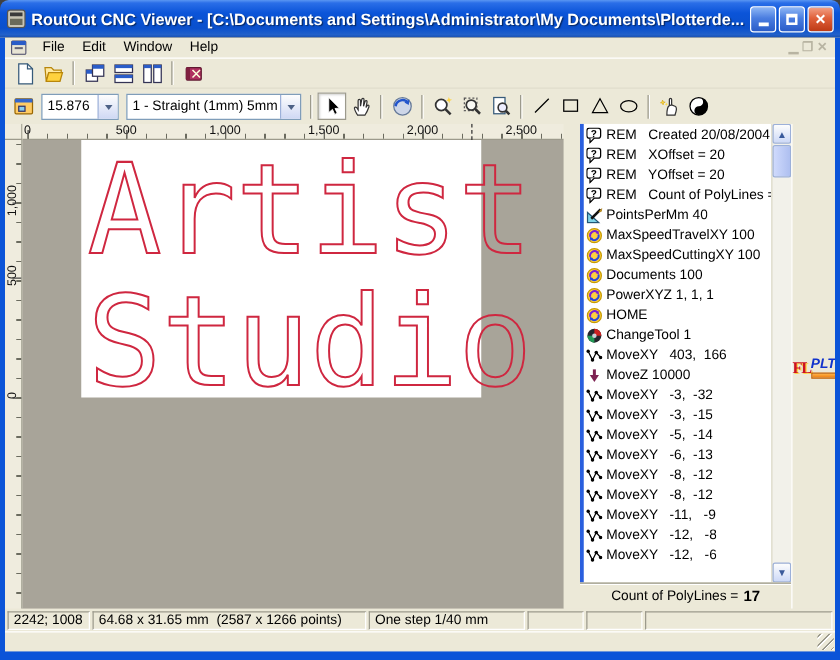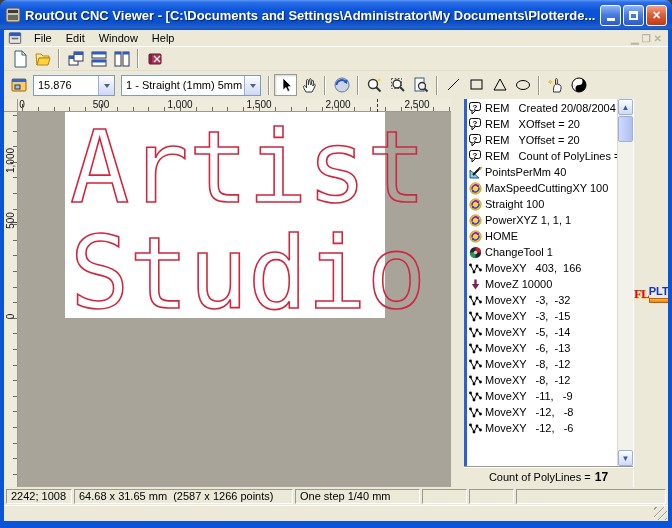--- a/index.html
+++ b/index.html
@@ -40,21 +40,21 @@
   
   .toolbar1 { height:24px; display:flex; align-items:center; padding-left:4px; border-bottom:1px solid #e0ddcc; }
   .toolbar2 { height:28px; display:flex; align-items:center; padding-left:3px; }
   .tbtn { width:23px; height:22px; display:flex; align-items:center; justify-content:center; border:1px solid transparent; }
   .tbtn.pressed { background:#fff; border:1px solid #9c9a8c; box-shadow:inset 1px 1px 2px rgba(0,0,0,.18); }
   .tsep { width:2px; height:19px; border-left:1px solid #9c9a8c; border-right:1px solid #fff; margin:0 4px; }
   .combo { height:21px; background:#fff; border:1px solid #7F9DB9; display:flex; align-items:center; font-size:11px; margin:0 3px; }
   .combo .cval { padding-left:4px; white-space:nowrap; overflow:hidden; flex:1; }
   .combo .cbtn { width:16px; height:100%; flex:0 0 auto; background:linear-gradient(180deg,#fdfdfd,#cfd8f4); border-left:1px solid #9cb0d9; display:flex; align-items:center; justify-content:center; }
   .arr-dn { width:0; height:0; border:3.5px solid transparent; border-top:4.5px solid #4d6185; margin-top:4px; }
-  .combo-scale { width:82px; }
+  .combo-scale { width:62px; }
   .combo-tool { width:140px; }
 
   
   .workspace { position:relative; height:388px; width:664px; overflow:hidden; }
   .ruler-corner { position:absolute; left:0; top:0; width:14px; height:13px; background:#efecde; border-right:1px solid #9c9a8c; border-bottom:1px solid #9c9a8c; }
   .ruler-top { position:absolute; left:14px; top:0; width:433px; height:13px; background:#efecde; border-bottom:1px solid #9c9a8c; }
   .ruler-top::after { content:""; position:absolute; left:4px; right:0; bottom:0; height:4px;
     background:repeating-linear-gradient(90deg,#6b6b5f 0 1px,transparent 1px 15.8px); }
   .hlab { position:absolute; top:0; font-size:10px; color:#111; transform:translateX(-50%); }
   .htick { position:absolute; bottom:0; width:1px; height:7px; background:#444; }
@@ -85,21 +85,21 @@
   .count-panel { position:absolute; left:460px; top:367px; width:169px; height:21px; background:#ECE9D8;
     border-top:1px solid #9c9a8c; box-shadow:inset 0 1px 0 #fff; font-size:11px; display:flex; align-items:center; justify-content:center; gap:4px; }
   .count-panel b { font-size:12px; }
 
   .side-toolbar { position:absolute; left:629px; top:0; width:35px; height:388px; background:#ECE9D8; border-left:1px solid #fff;
     display:flex; flex-direction:row; align-items:center; padding-top:4px; }
   .side-btn { width:26px; height:26px; display:flex; align-items:center; justify-content:center; margin-bottom:3px; }
   .hsep { width:22px; height:2px; border-top:1px solid #9c9a8c; border-bottom:1px solid #fff; margin:3px 0; }
   .fl-text { color:#cc1122; font-weight:bold; font-size:13px; font-family:"Liberation Serif",serif; letter-spacing:-1px; text-shadow:1px 1px 0 #ffd23e; }
   .plt-wrap { display:flex; flex-direction:column; align-items:center; }
-  .plt-text { color:#1133cc; font-weight:bold; font-size:11px; letter-spacing:0; }
+  .plt-text { color:#1133cc; font-weight:bold; font-size:11px; letter-spacing:0;font-style:italic; }
   .plt-bar { width:20px; height:5px; background:linear-gradient(180deg,#ffb347,#f08010); border:1px solid #c06000; margin-top:1px; }
   .scissors { font-size:15px; color:#9a9a8e; transform:rotate(-90deg); }
 
   
   .statusbar1 { height:18px; display:flex; align-items:center; gap:2px; padding:1px 2px; background:#ECE9D8; }
   .spanel { height:15px; border:1px solid; border-color:#9c9a8c #fff #fff #9c9a8c; font-size:11px; padding:0 4px; white-space:pre; overflow:hidden; display:flex; align-items:center; }
   .statusbar2 { height:16px; background:#ECE9D8; border-top:1px solid #fff; position:relative; }
   .grip { position:absolute; right:1px; bottom:1px; width:13px; height:13px;
     background:repeating-linear-gradient(315deg, #fff 0 1px, #9c9a8c 1px 2px, transparent 2px 5px); }
 </style>
@@ -376,31 +376,41 @@
     <span class="li-text">PointsPerMm 40</span>
   </div>
             <div class="cmd-row">
     <span class="li-icon"><svg viewBox="0 0 13 13">
                   <circle cx="6.5" cy="6.5" r="5.6" fill="#ffd23e" stroke="#c79a00"></circle>
                   <path d="M3.2 7.5 A3.6 3.6 0 0 1 9 3.8" fill="none" stroke="#7a1fd4" stroke-width="1.5"></path>
                   <path d="M9.8 5.5 A3.6 3.6 0 0 1 4 9.2" fill="none" stroke="#2a46e0" stroke-width="1.5"></path>
                   <path d="M9.8 2.5 L10.2 5.6 L7.4 4.4 Z" fill="#7a1fd4"></path>
                   <path d="M3.2 10.5 L2.8 7.4 L5.6 8.6 Z" fill="#2a46e0"></path>
                 </svg></span>
-    <span class="li-text">MaxSpeedCuttingXY 100</span>
+    <span class="li-text">MaxSpeedTravelXY 100</span>
   </div>
             <div class="cmd-row">
     <span class="li-icon"><svg viewBox="0 0 13 13">
                   <circle cx="6.5" cy="6.5" r="5.6" fill="#ffd23e" stroke="#c79a00"></circle>
                   <path d="M3.2 7.5 A3.6 3.6 0 0 1 9 3.8" fill="none" stroke="#7a1fd4" stroke-width="1.5"></path>
                   <path d="M9.8 5.5 A3.6 3.6 0 0 1 4 9.2" fill="none" stroke="#2a46e0" stroke-width="1.5"></path>
                   <path d="M9.8 2.5 L10.2 5.6 L7.4 4.4 Z" fill="#7a1fd4"></path>
                   <path d="M3.2 10.5 L2.8 7.4 L5.6 8.6 Z" fill="#2a46e0"></path>
                 </svg></span>
-    <span class="li-text">Straight 100</span>
+    <span class="li-text">MaxSpeedCuttingXY 100</span>
+  </div>
+            <div class="cmd-row">
+    <span class="li-icon"><svg viewBox="0 0 13 13">
+                  <circle cx="6.5" cy="6.5" r="5.6" fill="#ffd23e" stroke="#c79a00"></circle>
+                  <path d="M3.2 7.5 A3.6 3.6 0 0 1 9 3.8" fill="none" stroke="#7a1fd4" stroke-width="1.5"></path>
+                  <path d="M9.8 5.5 A3.6 3.6 0 0 1 4 9.2" fill="none" stroke="#2a46e0" stroke-width="1.5"></path>
+                  <path d="M9.8 2.5 L10.2 5.6 L7.4 4.4 Z" fill="#7a1fd4"></path>
+                  <path d="M3.2 10.5 L2.8 7.4 L5.6 8.6 Z" fill="#2a46e0"></path>
+                </svg></span>
+    <span class="li-text">Documents 100</span>
   </div>
             <div class="cmd-row">
     <span class="li-icon"><svg viewBox="0 0 13 13">
                   <circle cx="6.5" cy="6.5" r="5.6" fill="#ffd23e" stroke="#c79a00"></circle>
                   <path d="M3.2 7.5 A3.6 3.6 0 0 1 9 3.8" fill="none" stroke="#7a1fd4" stroke-width="1.5"></path>
                   <path d="M9.8 5.5 A3.6 3.6 0 0 1 4 9.2" fill="none" stroke="#2a46e0" stroke-width="1.5"></path>
                   <path d="M9.8 2.5 L10.2 5.6 L7.4 4.4 Z" fill="#7a1fd4"></path>
                   <path d="M3.2 10.5 L2.8 7.4 L5.6 8.6 Z" fill="#2a46e0"></path>
                 </svg></span>
     <span class="li-text">PowerXYZ 1, 1, 1</span>

